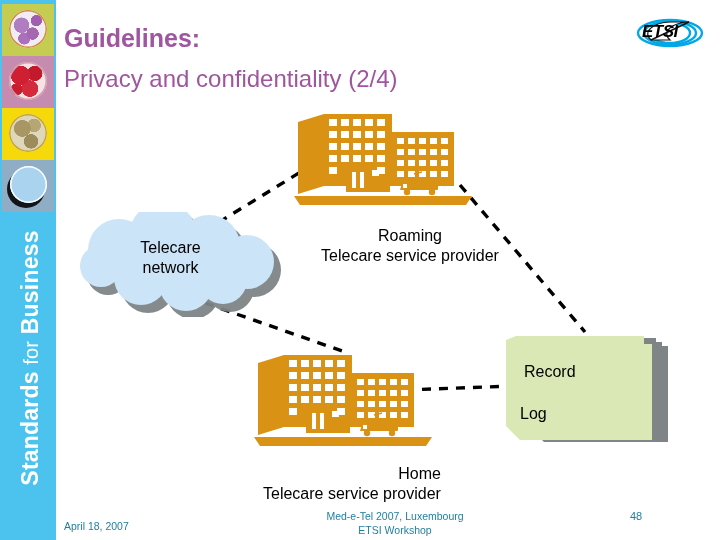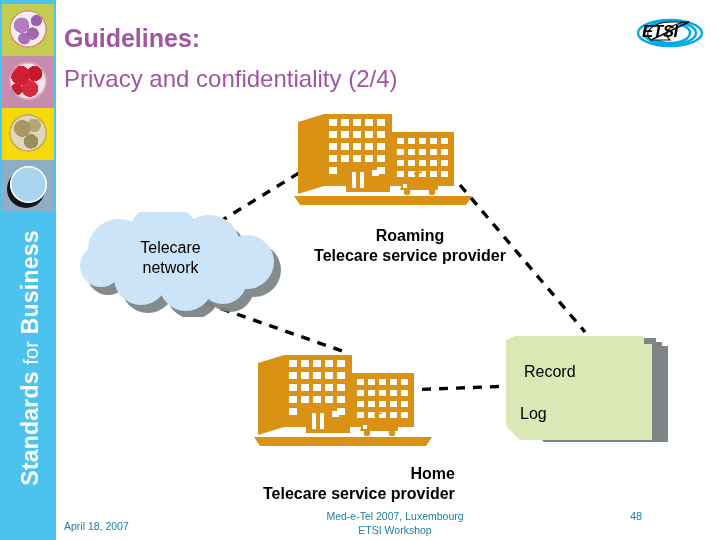--- a/index.html
+++ b/index.html
@@ -179,21 +179,20 @@
   #building-top   { left: 290px; top: 104px; }
   #building-home  { left: 250px; top: 345px; }
 
   
   .node-label {
     position: absolute;
     font-size: 16px;
     color: #000000;
     line-height: 1.24;
     white-space: nowrap;
-    font-weight: bold;
   }
   #label-roaming {
     left: 302px;
     top: 226px;
     width: 216px;
     text-align: center;
   }
   #label-home {
     left: 263px;
     top: 464px;

